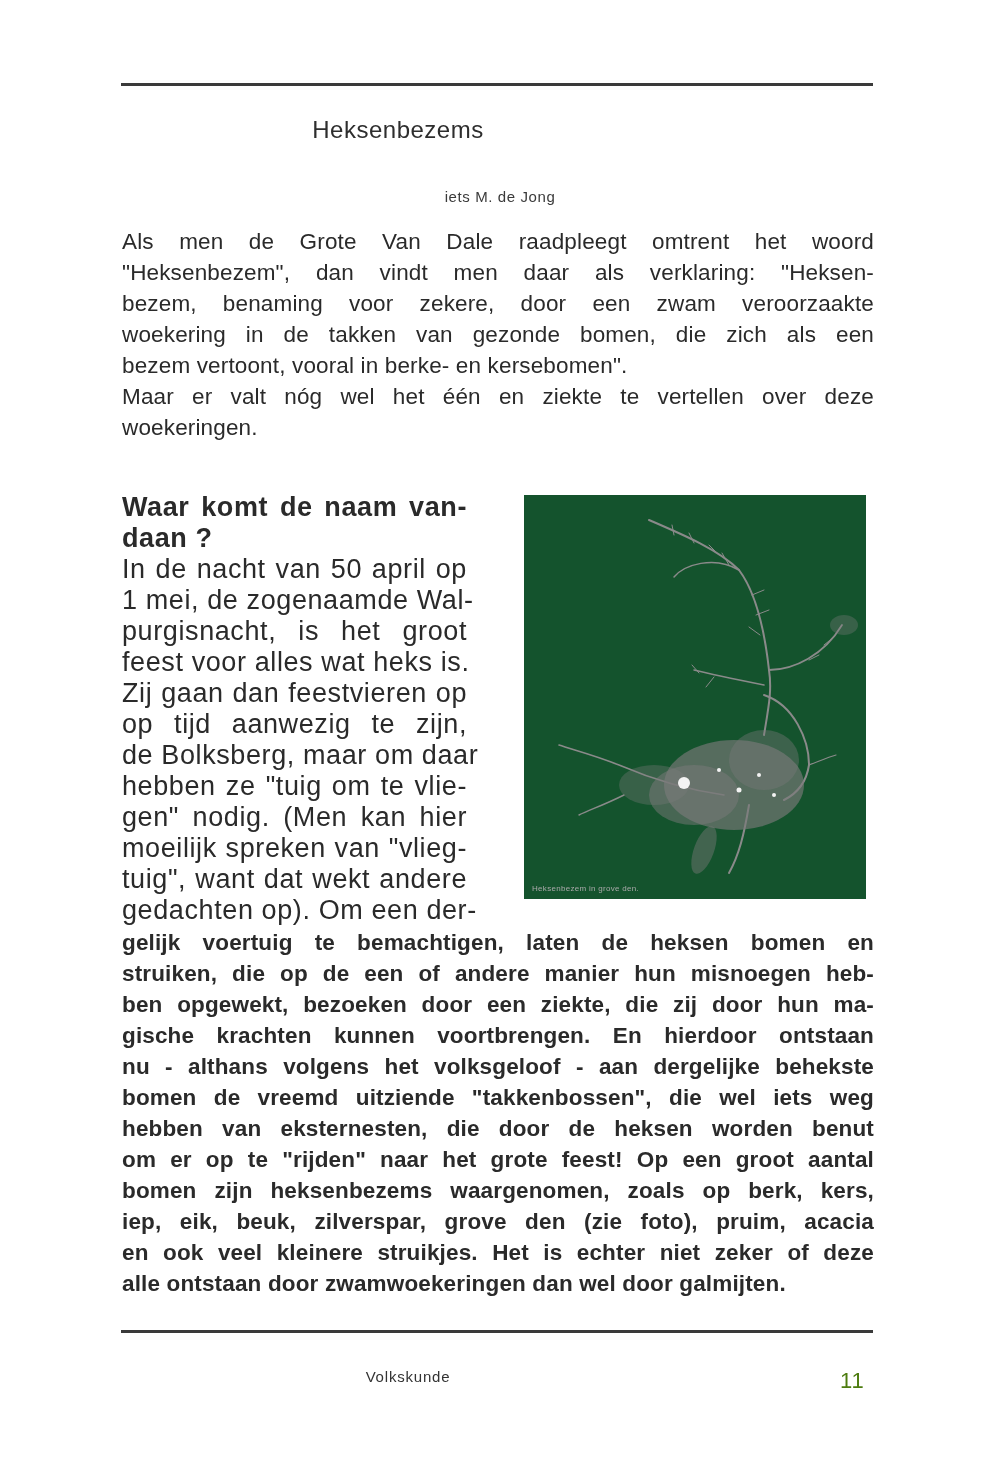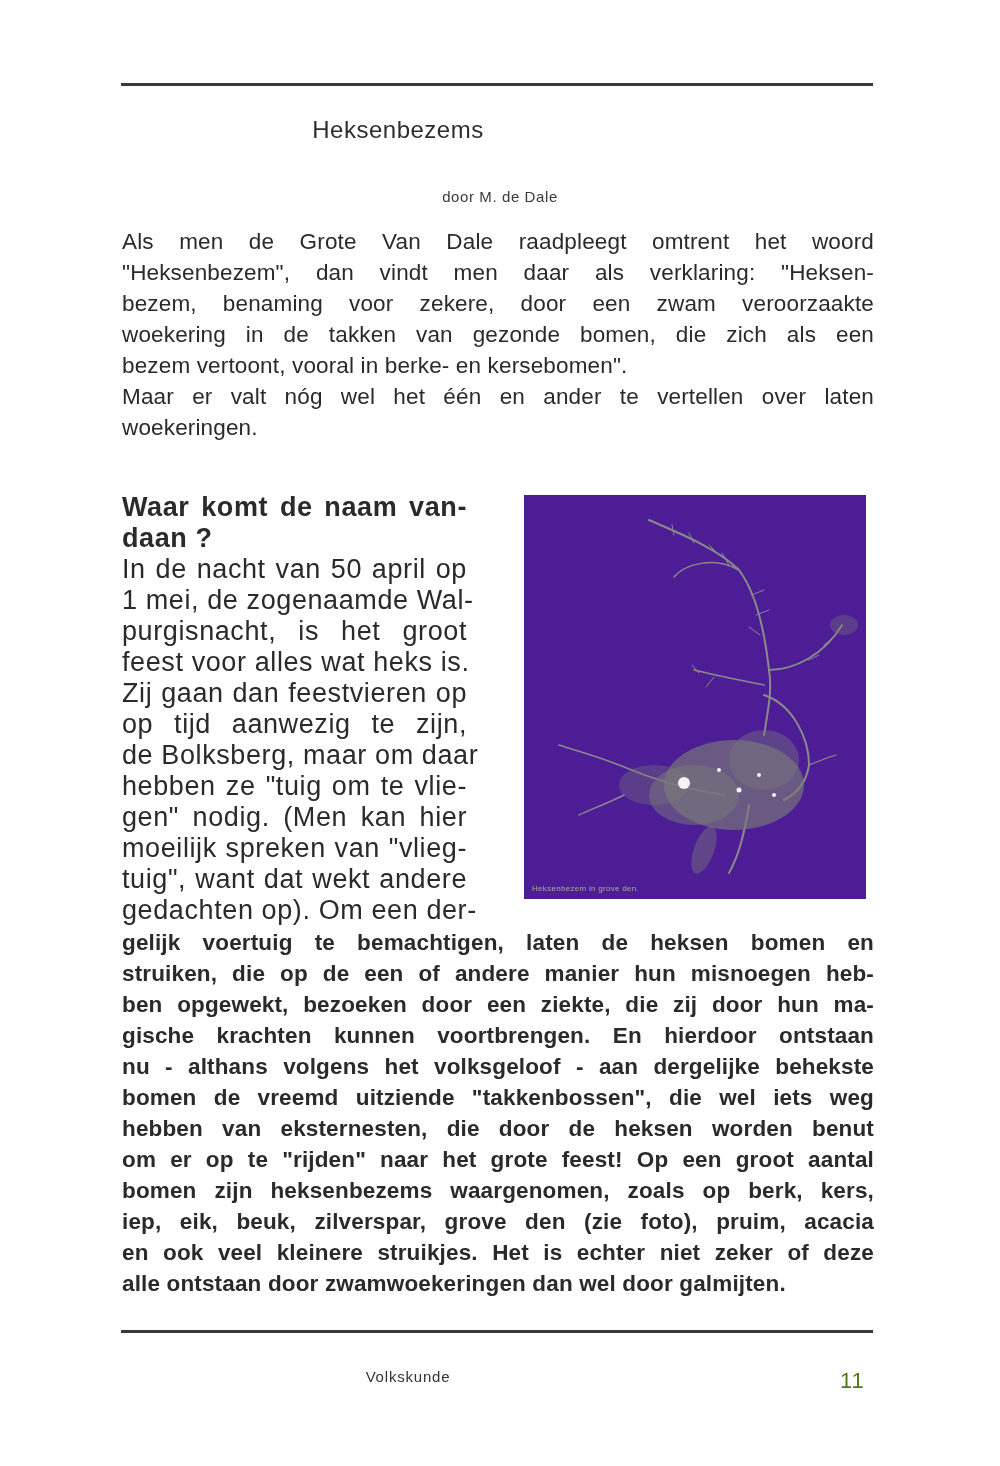--- a/index.html
+++ b/index.html
@@ -15,42 +15,42 @@
   .para { position: absolute; left: 122px; width: 752px; font-size: 22.5px; line-height: 31px;
           letter-spacing: 0.15px; color: #2a2a2a; }
   .line { display: block; white-space: nowrap; text-align: justify; text-align-last: justify; height: 31px; }
   .line.last { text-align-last: left; }
   .intro { top: 226px; }
   .col { position: absolute; left: 122px; width: 345px; top: 492px; font-size: 27px; line-height: 31px;
          letter-spacing: 0.6px; color: #2a2a2a; }
   .col .heading { font-weight: bold; }
   .cont { top: 927px; font-weight: bold; }
   .photo { position: absolute; left: 524px; top: 495px; width: 342px; height: 404px;
-           background: #4c1d95; }
+           background: #14532d; }
   .photo svg { position: absolute; left: 0; top: 0; }
   .caption { position: absolute; left: 8px; bottom: 6px; font-size: 8px; color: #aaaaaa; letter-spacing: 0.3px; }
   .footer-text { position: absolute; top: 1368px; left: 0; width: 816px; text-align: center;
                  font-size: 15px; letter-spacing: 0.8px; color: #333; }
   .page-num { position: absolute; top: 1368px; left: 840px; font-size: 22px; color: #4d7c0f; letter-spacing: 1px; }
 </style>
 </head>
 <body>
 
 <div class="rule top"></div>
 
 <div class="title">Heksenbezems</div>
-<div class="byline">door M. de Dale</div>
+<div class="byline">iets M. de Jong</div>
 
 <div class="para intro">
   <span class="line">Als men de Grote Van Dale raadpleegt omtrent het woord</span>
   <span class="line">"Heksenbezem", dan vindt men daar als verklaring: "Heksen-</span>
   <span class="line">bezem, benaming voor zekere, door een zwam veroorzaakte</span>
   <span class="line">woekering in de takken van gezonde bomen, die zich als een</span>
   <span class="line last">bezem vertoont, vooral in berke- en kersebomen".</span>
-  <span class="line">Maar er valt nóg wel het één en ander te vertellen over laten</span>
+  <span class="line">Maar er valt nóg wel het één en ziekte te vertellen over deze</span>
   <span class="line last">woekeringen.</span>
 </div>
 
 <div class="col">
   <span class="line heading">Waar komt de naam van-</span>
   <span class="line heading last">daan ?</span>
   <span class="line">In de nacht van 50 april op</span>
   <span class="line">1 mei, de zogenaamde Wal-</span>
   <span class="line">purgisnacht, is het groot</span>
   <span class="line">feest voor alles wat heks is.</span>

